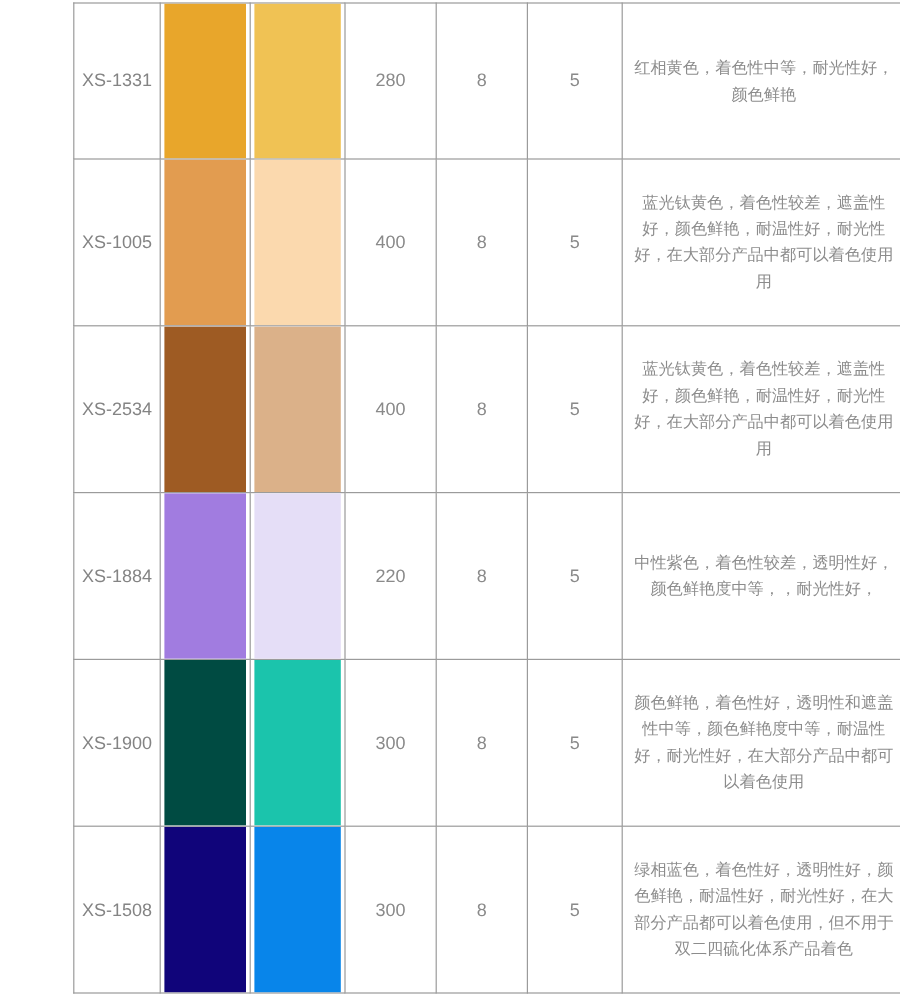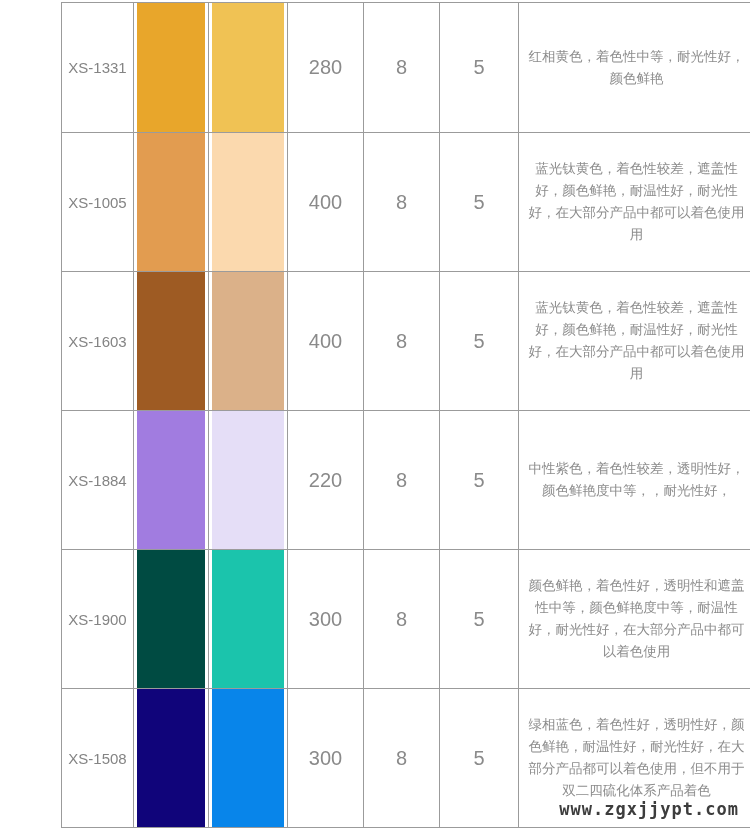--- a/index.html
+++ b/index.html
@@ -46,21 +46,21 @@
     position: absolute;
     top: 0;
     bottom: 0;
     left: 3px;
     right: 3px;
   }
   td.num {
     text-align: center;
     vertical-align: middle;
     color: #8a8a8a;
-    font-size: 20px;
+    font-size: 15px;
     padding: 0;
   }
   td.desc {
     vertical-align: middle;
     color: #8c8c8c;
     font-size: 13.5px;
     line-height: 22px;
     padding: 6px 9px;
     text-align: center;
   }
@@ -113,21 +113,21 @@
           </td>
         <td class="swatch-cell">
             <div class="swatch" style="background: rgb(251, 217, 174);"></div>
           </td>
         <td class="num">400</td>
         <td class="num">8</td>
         <td class="num">5</td>
         <td class="desc">蓝光钛黄色，着色性较差，遮盖性好，颜色鲜艳，耐温性好，耐光性好，在大部分产品中都可以着色使用用</td>
       </tr>
       <tr class="r3">
-        <td class="code">XS-1603</td>
+        <td class="code">XS-2534</td>
         <td class="swatch-cell">
             <div class="swatch" style="background: rgb(158, 91, 35);"></div>
           </td>
         <td class="swatch-cell">
             <div class="swatch" style="background: rgb(219, 177, 137);"></div>
           </td>
         <td class="num">400</td>
         <td class="num">8</td>
         <td class="num">5</td>
         <td class="desc">蓝光钛黄色，着色性较差，遮盖性好，颜色鲜艳，耐温性好，耐光性好，在大部分产品中都可以着色使用用</td>
@@ -167,14 +167,13 @@
             <div class="swatch" style="background: rgb(8, 133, 234);"></div>
           </td>
         <td class="num">300</td>
         <td class="num">8</td>
         <td class="num">5</td>
         <td class="desc">绿相蓝色，着色性好，透明性好，颜色鲜艳，耐温性好，耐光性好，在大部分产品都可以着色使用，但不用于双二四硫化体系产品着色</td>
       </tr>
     </tbody>
   </table>
 
-  <div class="watermark">www.zgxjjypt.com</div>
 </div>
 
 </body></html>

